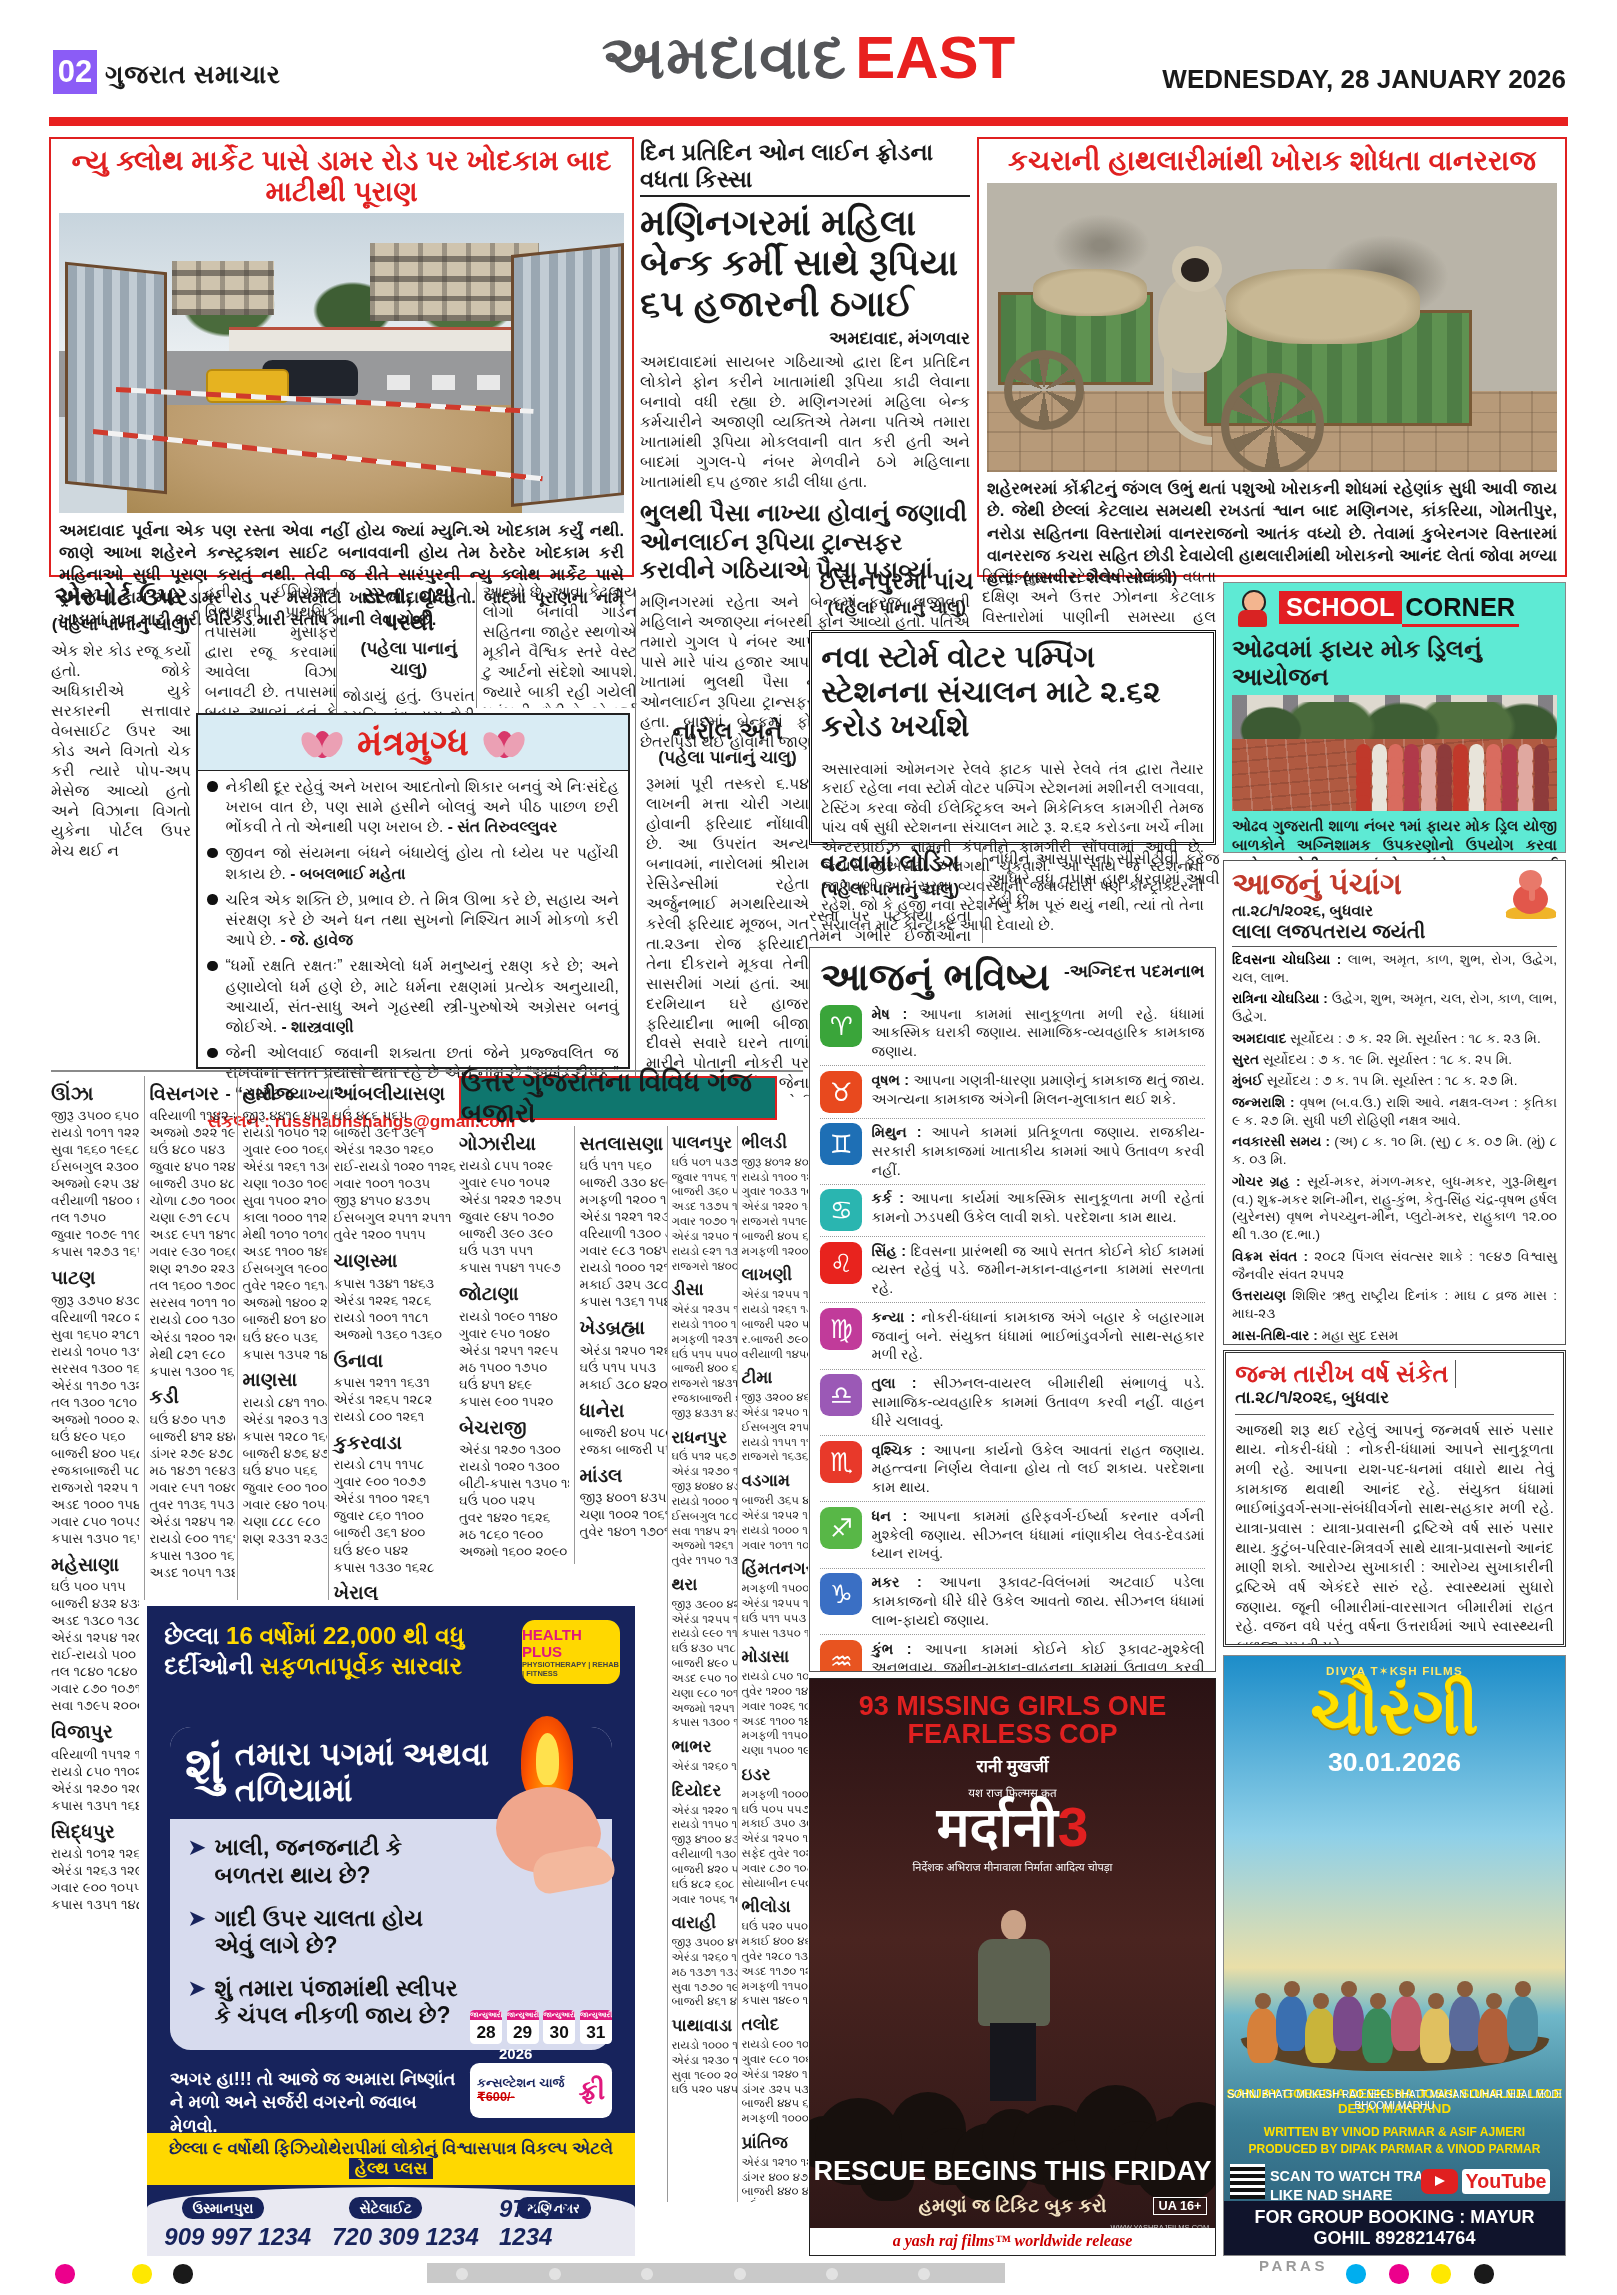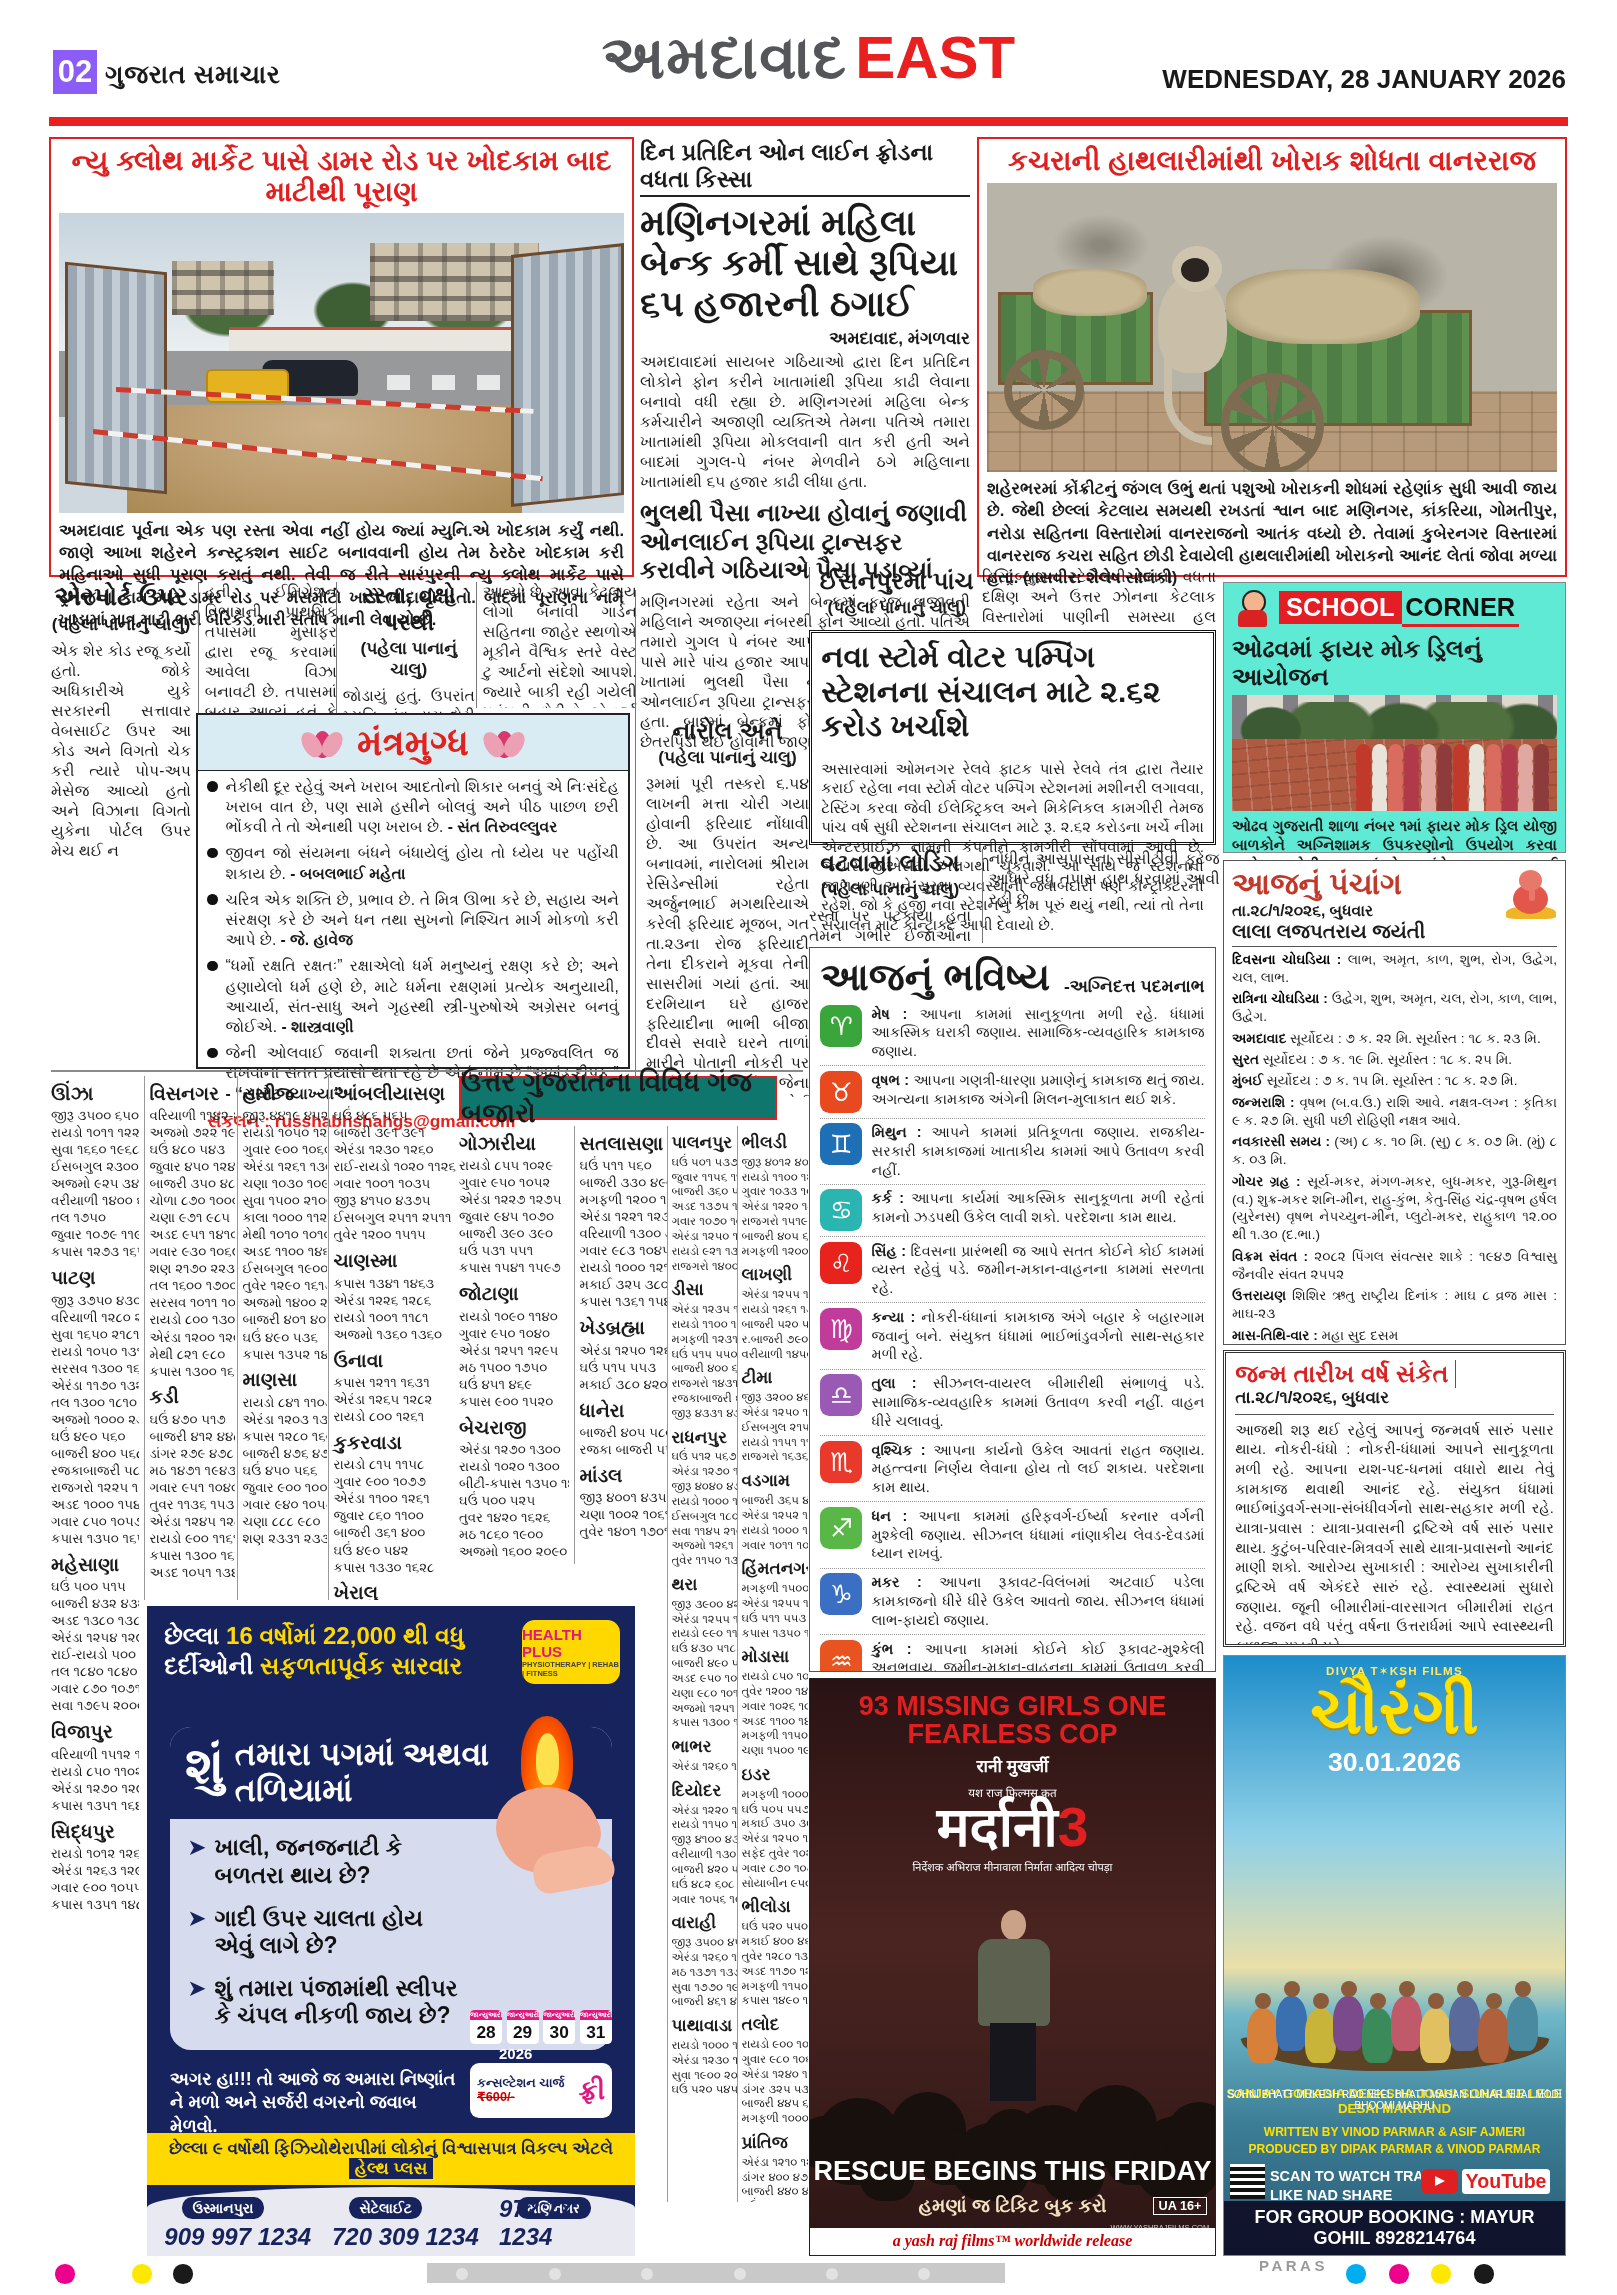--- a/index.html
+++ b/index.html
@@ -102,21 +102,21 @@
   .mcol6{left:667px;top:1126px;width:65px;height:1076px;border-left:1.2px solid #999;padding-left:3.5px;font-size:11.6px;}
   .mcol7{left:737px;top:1126px;width:66px;height:1076px;border-left:1.2px solid #999;padding-left:3.5px;font-size:11.6px;}
   .mcol6 .mname,.mcol7 .mname{font-size:17px;}
   
   #storm{left:809px;top:630px;width:407px;height:215px;border:3.5px double #111;box-sizing:border-box;padding:7px 9.2px;background:#fff;}
   #storm .h{font-size:30px;font-weight:800;line-height:1.15;}
   #storm .t{font-size:15px;line-height:1.3;text-align:justify;margin-top:15px;}
   
   #horo{left:809px;top:947px;width:407px;height:725px;border:1.7px solid #555;box-sizing:border-box;padding:8px 10.4px;overflow:hidden;background:#fff;}
   #horo .ht{font-size:38px;font-weight:800;display:inline-block;}
-  #horo .ha{font-size:17.3px;font-weight:800;float:right;margin-top:20px;}
+  #horo .ha{font-size:17.3px;font-weight:800;float:right;margin-top:5px;}
   .sign{display:flex;gap:9.2px;padding:4.6px 0;border-bottom:1.2px dotted #999;}
   .sign .ic{flex:0 0 42px;width:42px;height:42px;border-radius:9.2px;display:flex;align-items:center;justify-content:center;
             color:#fff;font-size:25.4px;font-weight:bold;}
   .sign .tx{font-size:14.4px;line-height:1.3;text-align:justify;}
   .sign .nm{font-weight:800;}
   
   #school{left:1223px;top:582px;width:343px;height:271px;border:1.7px solid #888;box-sizing:border-box;padding:5.8px 8px;background:#5eead4;}
   #sc-row{display:flex;align-items:center;gap:7px;}
   #sc-girl{width:40px;height:40px;position:relative;}
   #sc-girl .hd{position:absolute;left:10.4px;top:1.2px;width:19.6px;height:19.6px;border-radius:50%;background:#f3b58f;border:2.3px solid #222;}

